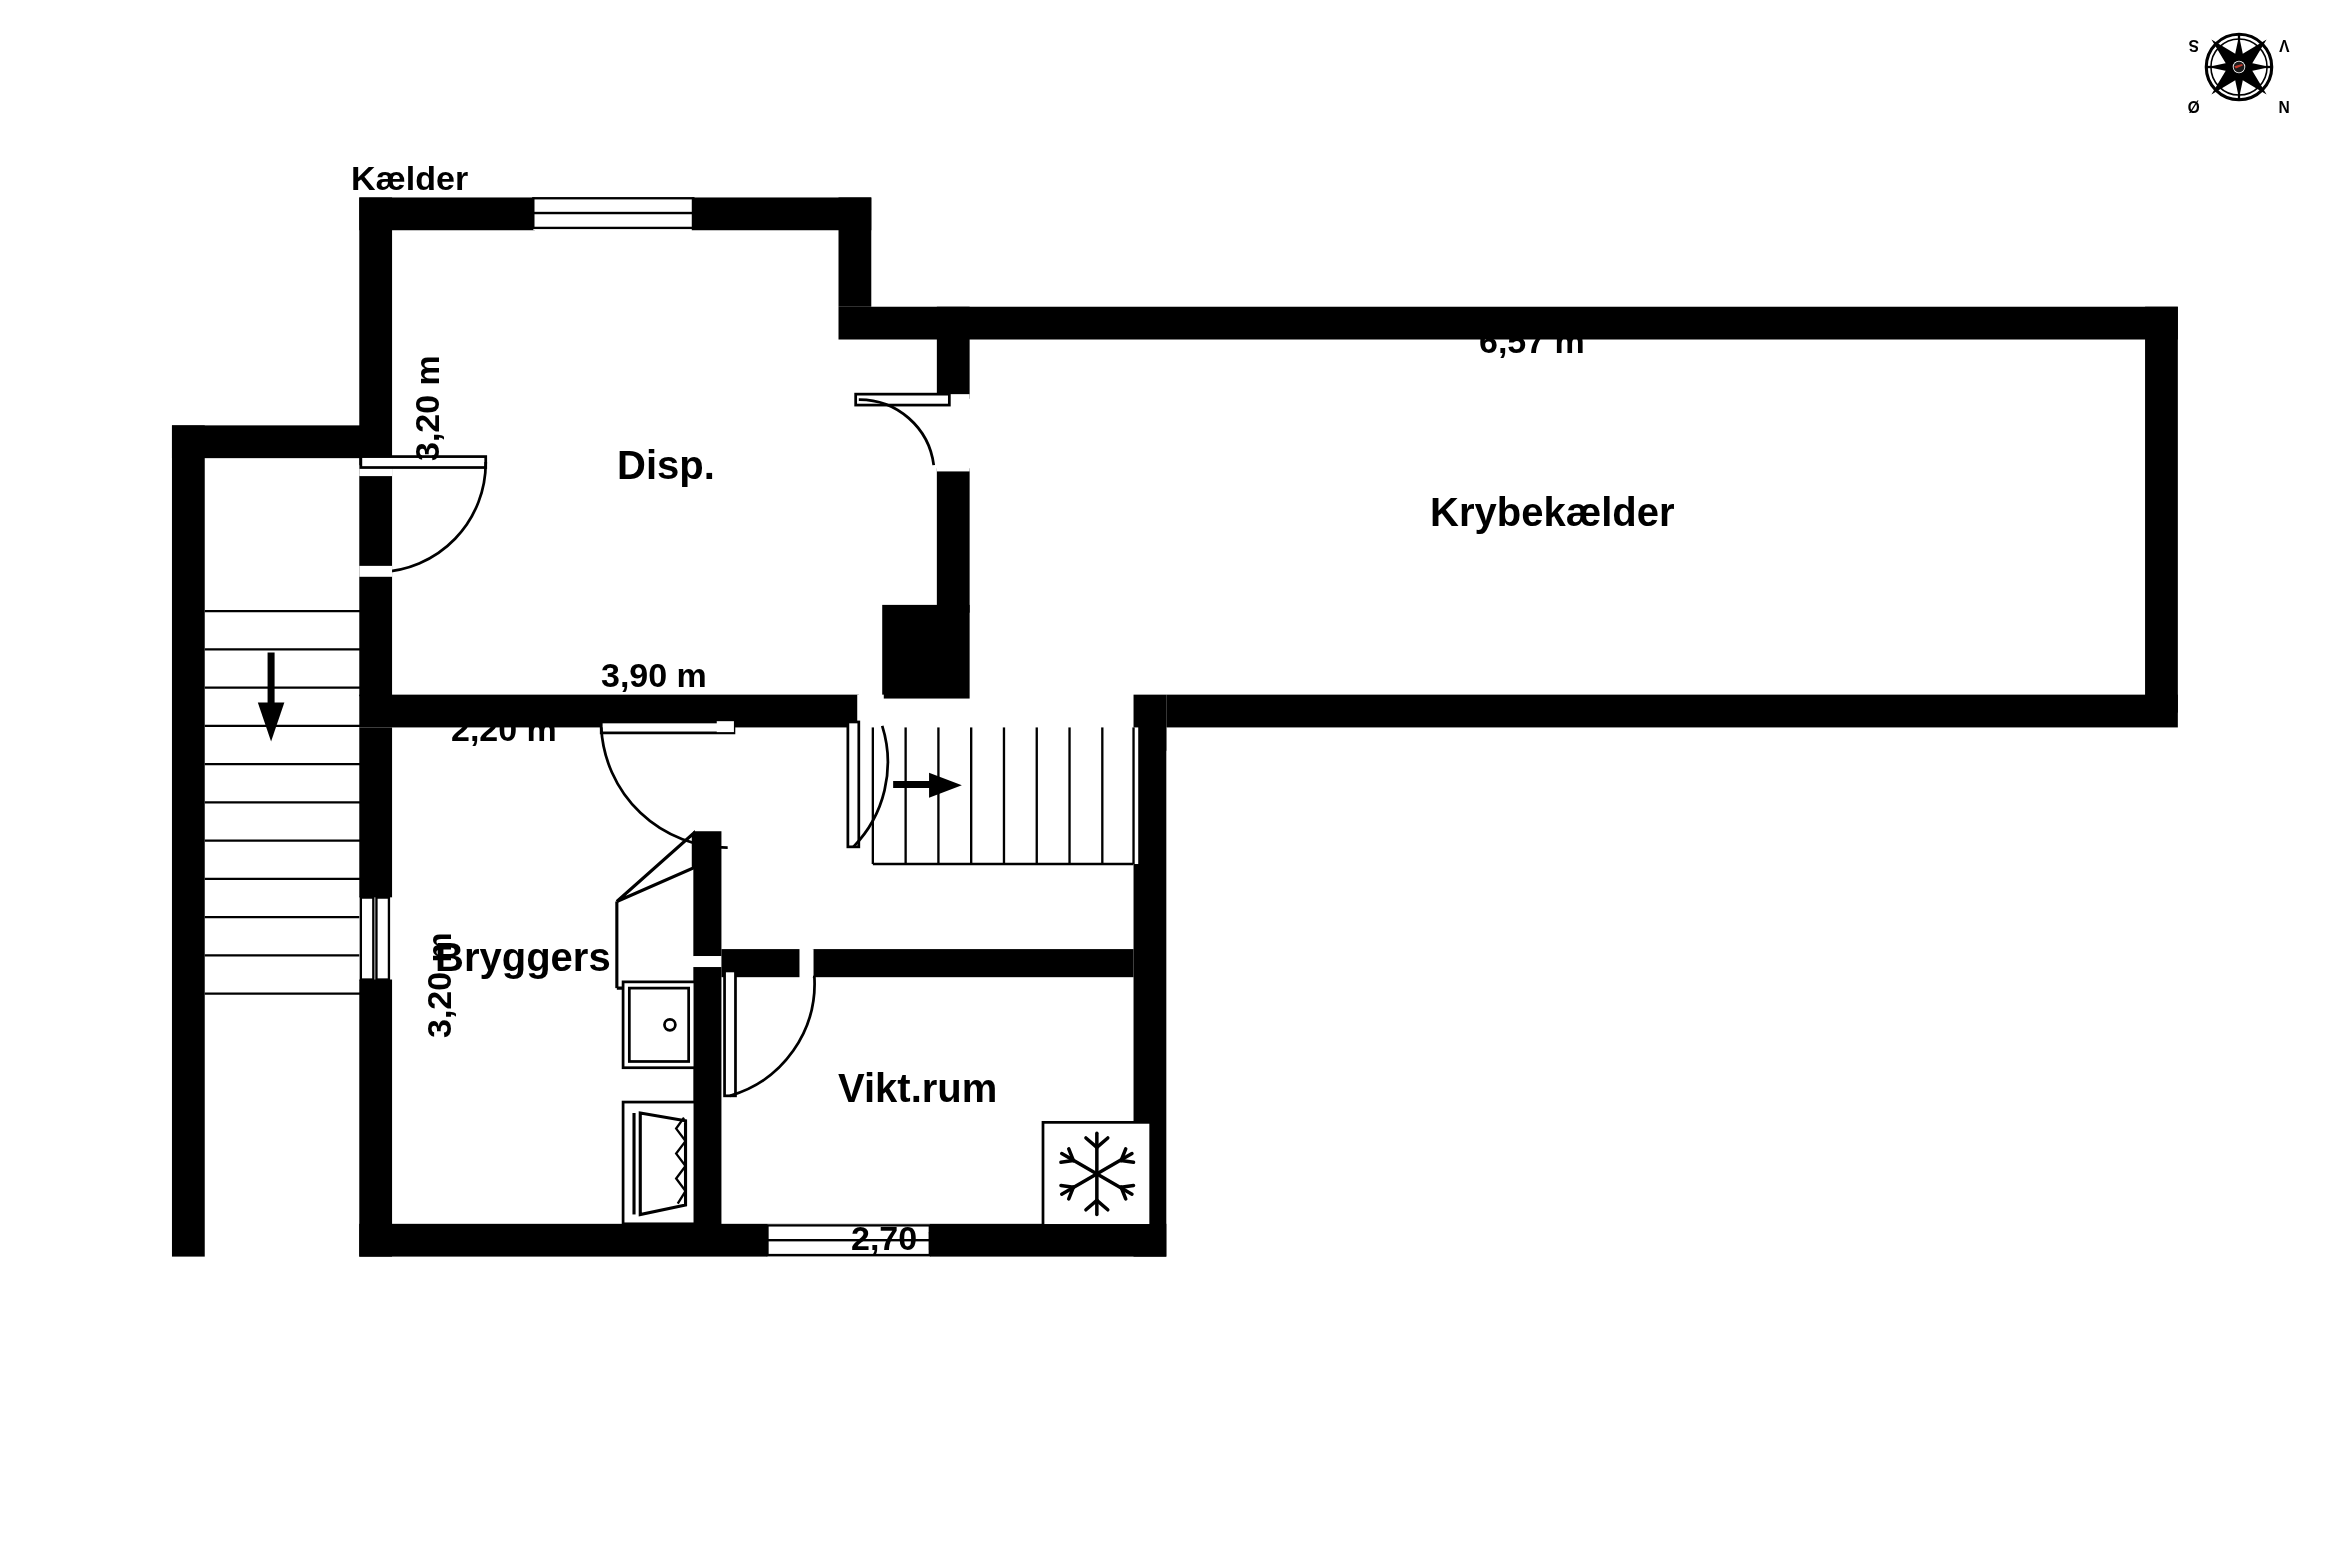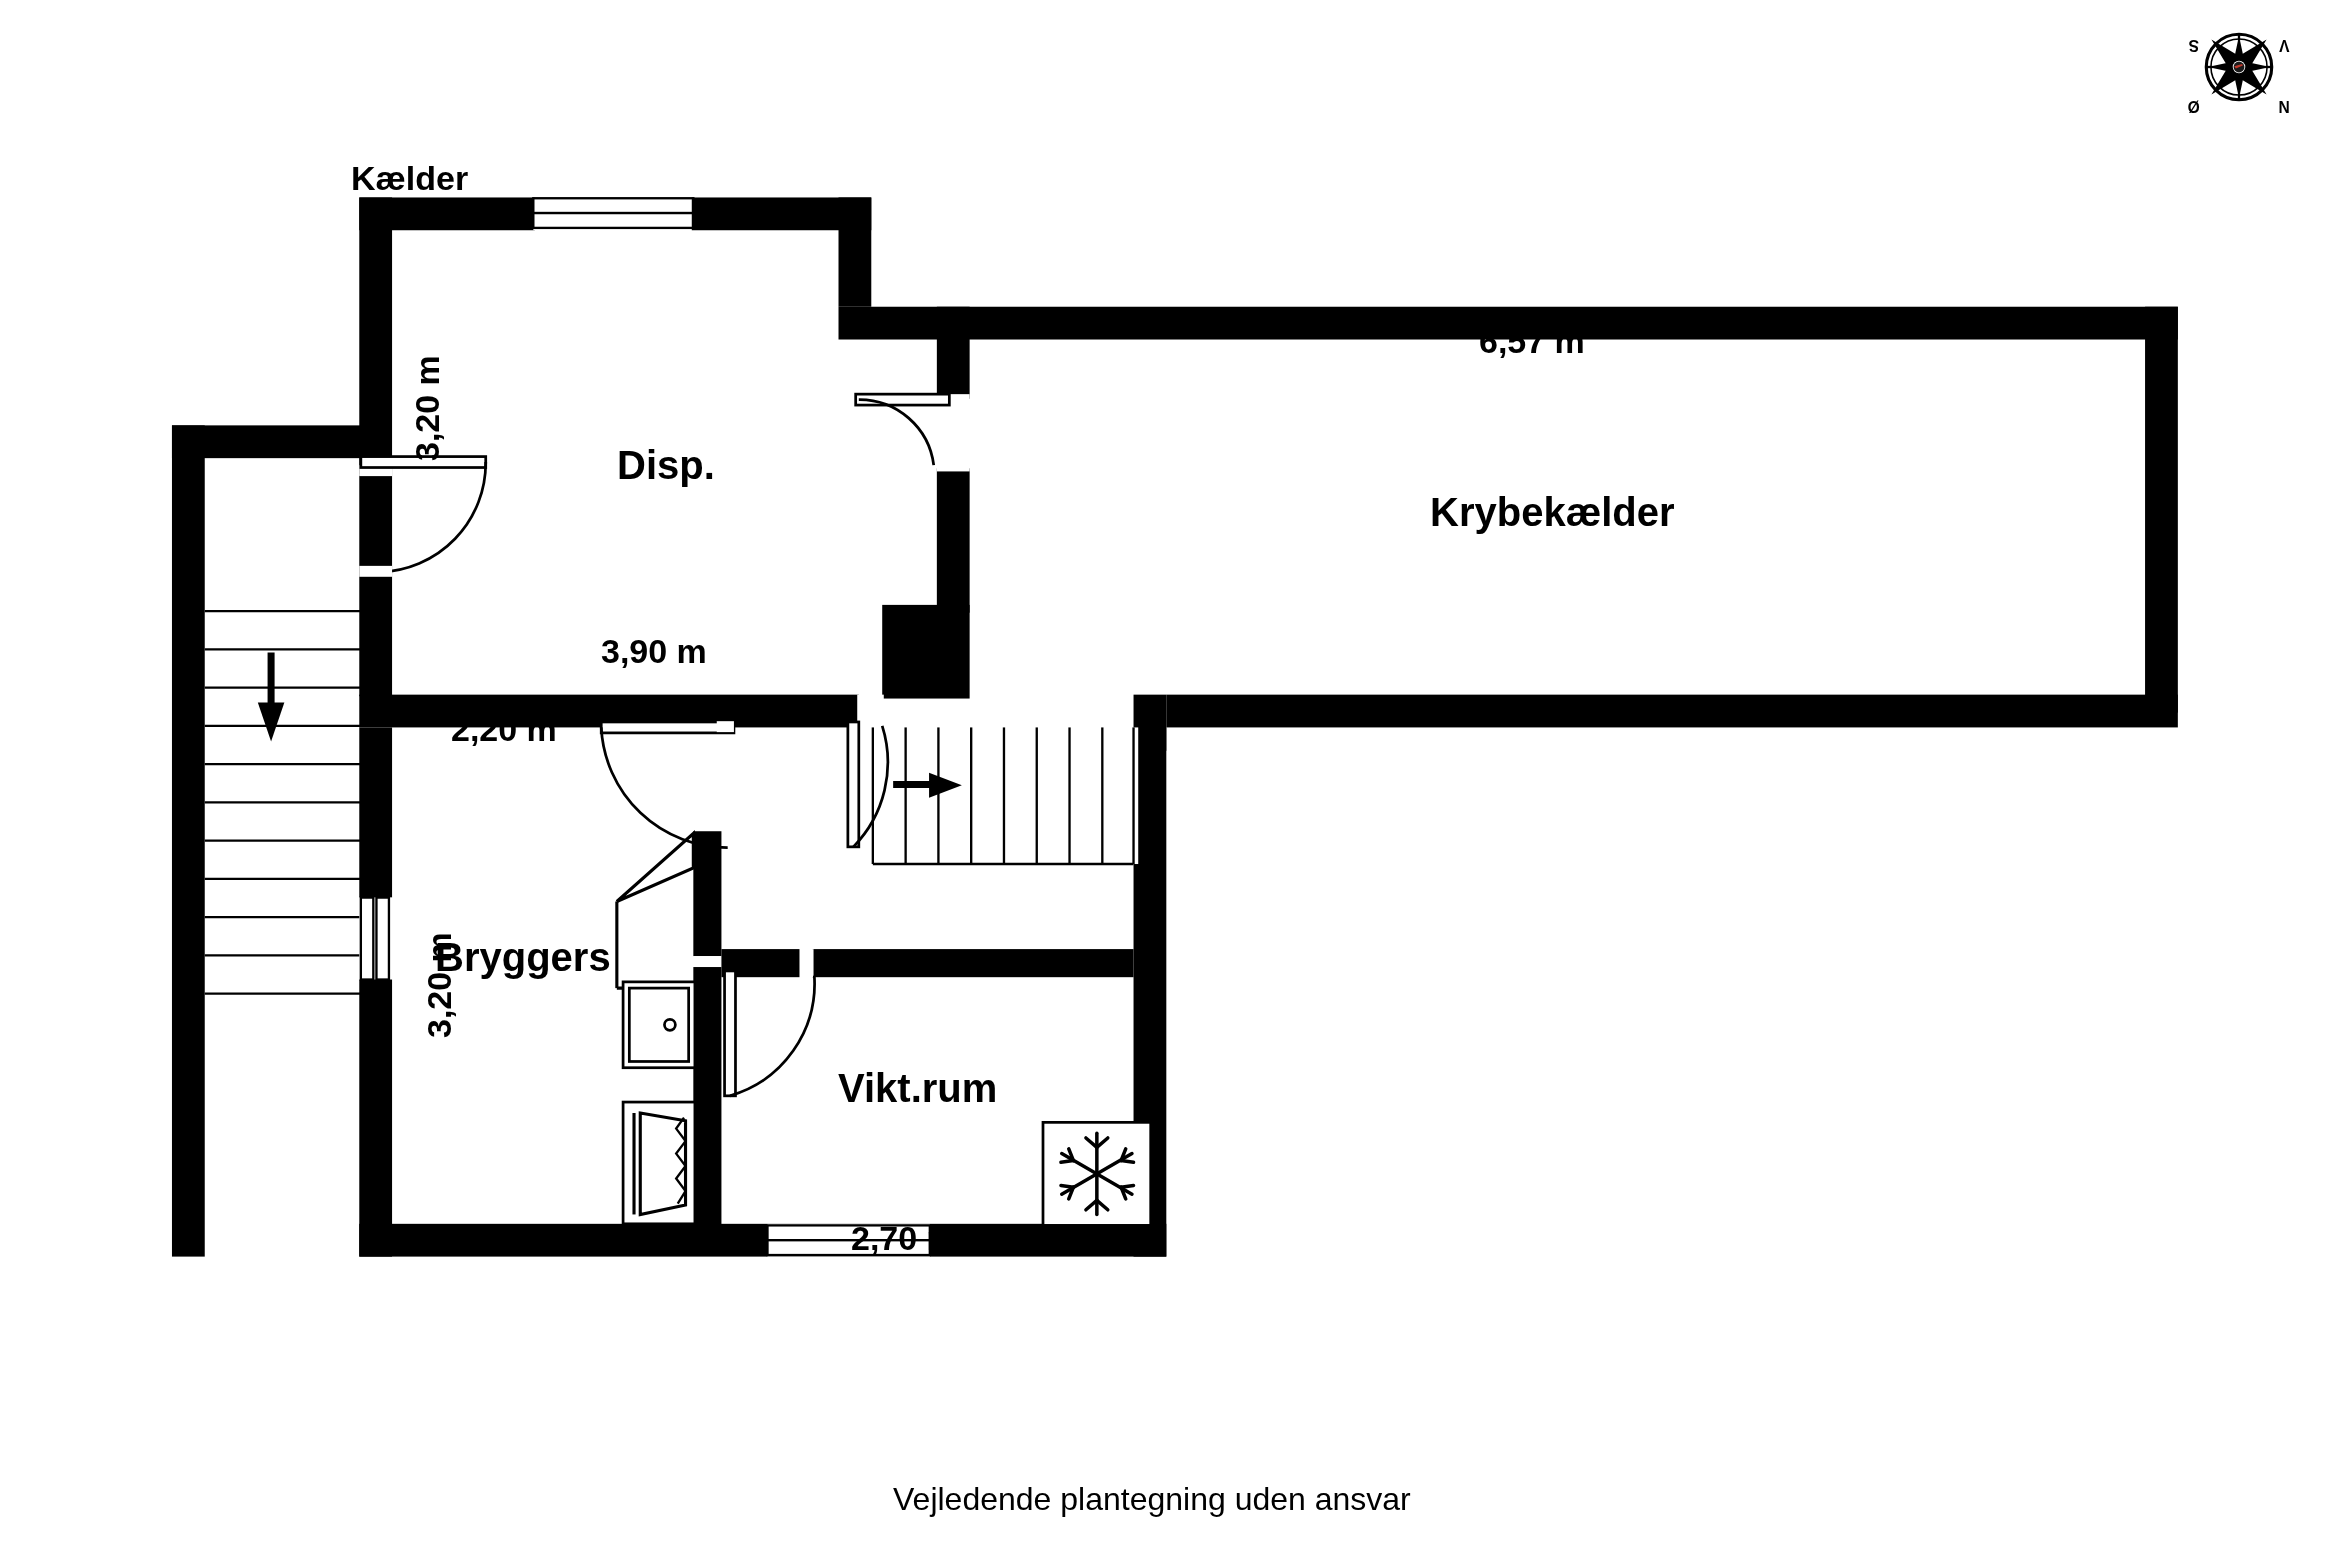--- a/index.html
+++ b/index.html
@@ -252,33 +252,32 @@
   <div class="label label-title" style="left:351px; top:141px;margin-top:20px;">Kælder</div>
 
   <div class="label label-dim rot90" style="left:410px; top:461px;">3,20 m</div>
 
   <div class="label label-room" style="left:617px; top:445px;">Disp.</div>
 
   <div class="label label-dim" style="left:1479px; top:324px;">6,57 m</div>
 
   <div class="label label-room" style="left:1430px; top:492px;">Krybekælder</div>
 
-  <div class="label label-dim" style="left:601px; top:634px;">3,90 m</div>
+  <div class="label label-dim" style="left:601px; top:658px;">3,90 m</div>
 
   <div class="label label-dim" style="left:451px; top:712px;">2,20 m</div>
 
   <div class="label label-dim rot90" style="left:422px; top:1038px;">3,20 m</div>
 
   <div class="label label-room" style="left:435px; top:937px;">Bryggers</div>
 
   <div class="label label-room" style="left:838px; top:1068px;">Vikt.rum</div>
 
   <div class="label label-dim" style="left:851px; top:1173px;margin-top:48px;">2,70 m</div>
 
-  <div class="label label-caption" style="left:893px; top:1483px;">Vejledende plantegning uden ansvar</div>
 
   <div id="compass">
     <svg viewBox="0 0 136 136">
       <g transform="rotate(180 68 68)">
         <circle cx="68" cy="68" r="42" fill="none" stroke="#000000" stroke-width="4"></circle>
         <circle cx="68" cy="68" r="36" fill="none" stroke="#000000" stroke-width="2"></circle>
 
         <g stroke="#000000" stroke-width="3">
           <line x1="68" y1="26" x2="68" y2="34"></line>
           <line x1="68" y1="102" x2="68" y2="110"></line>

